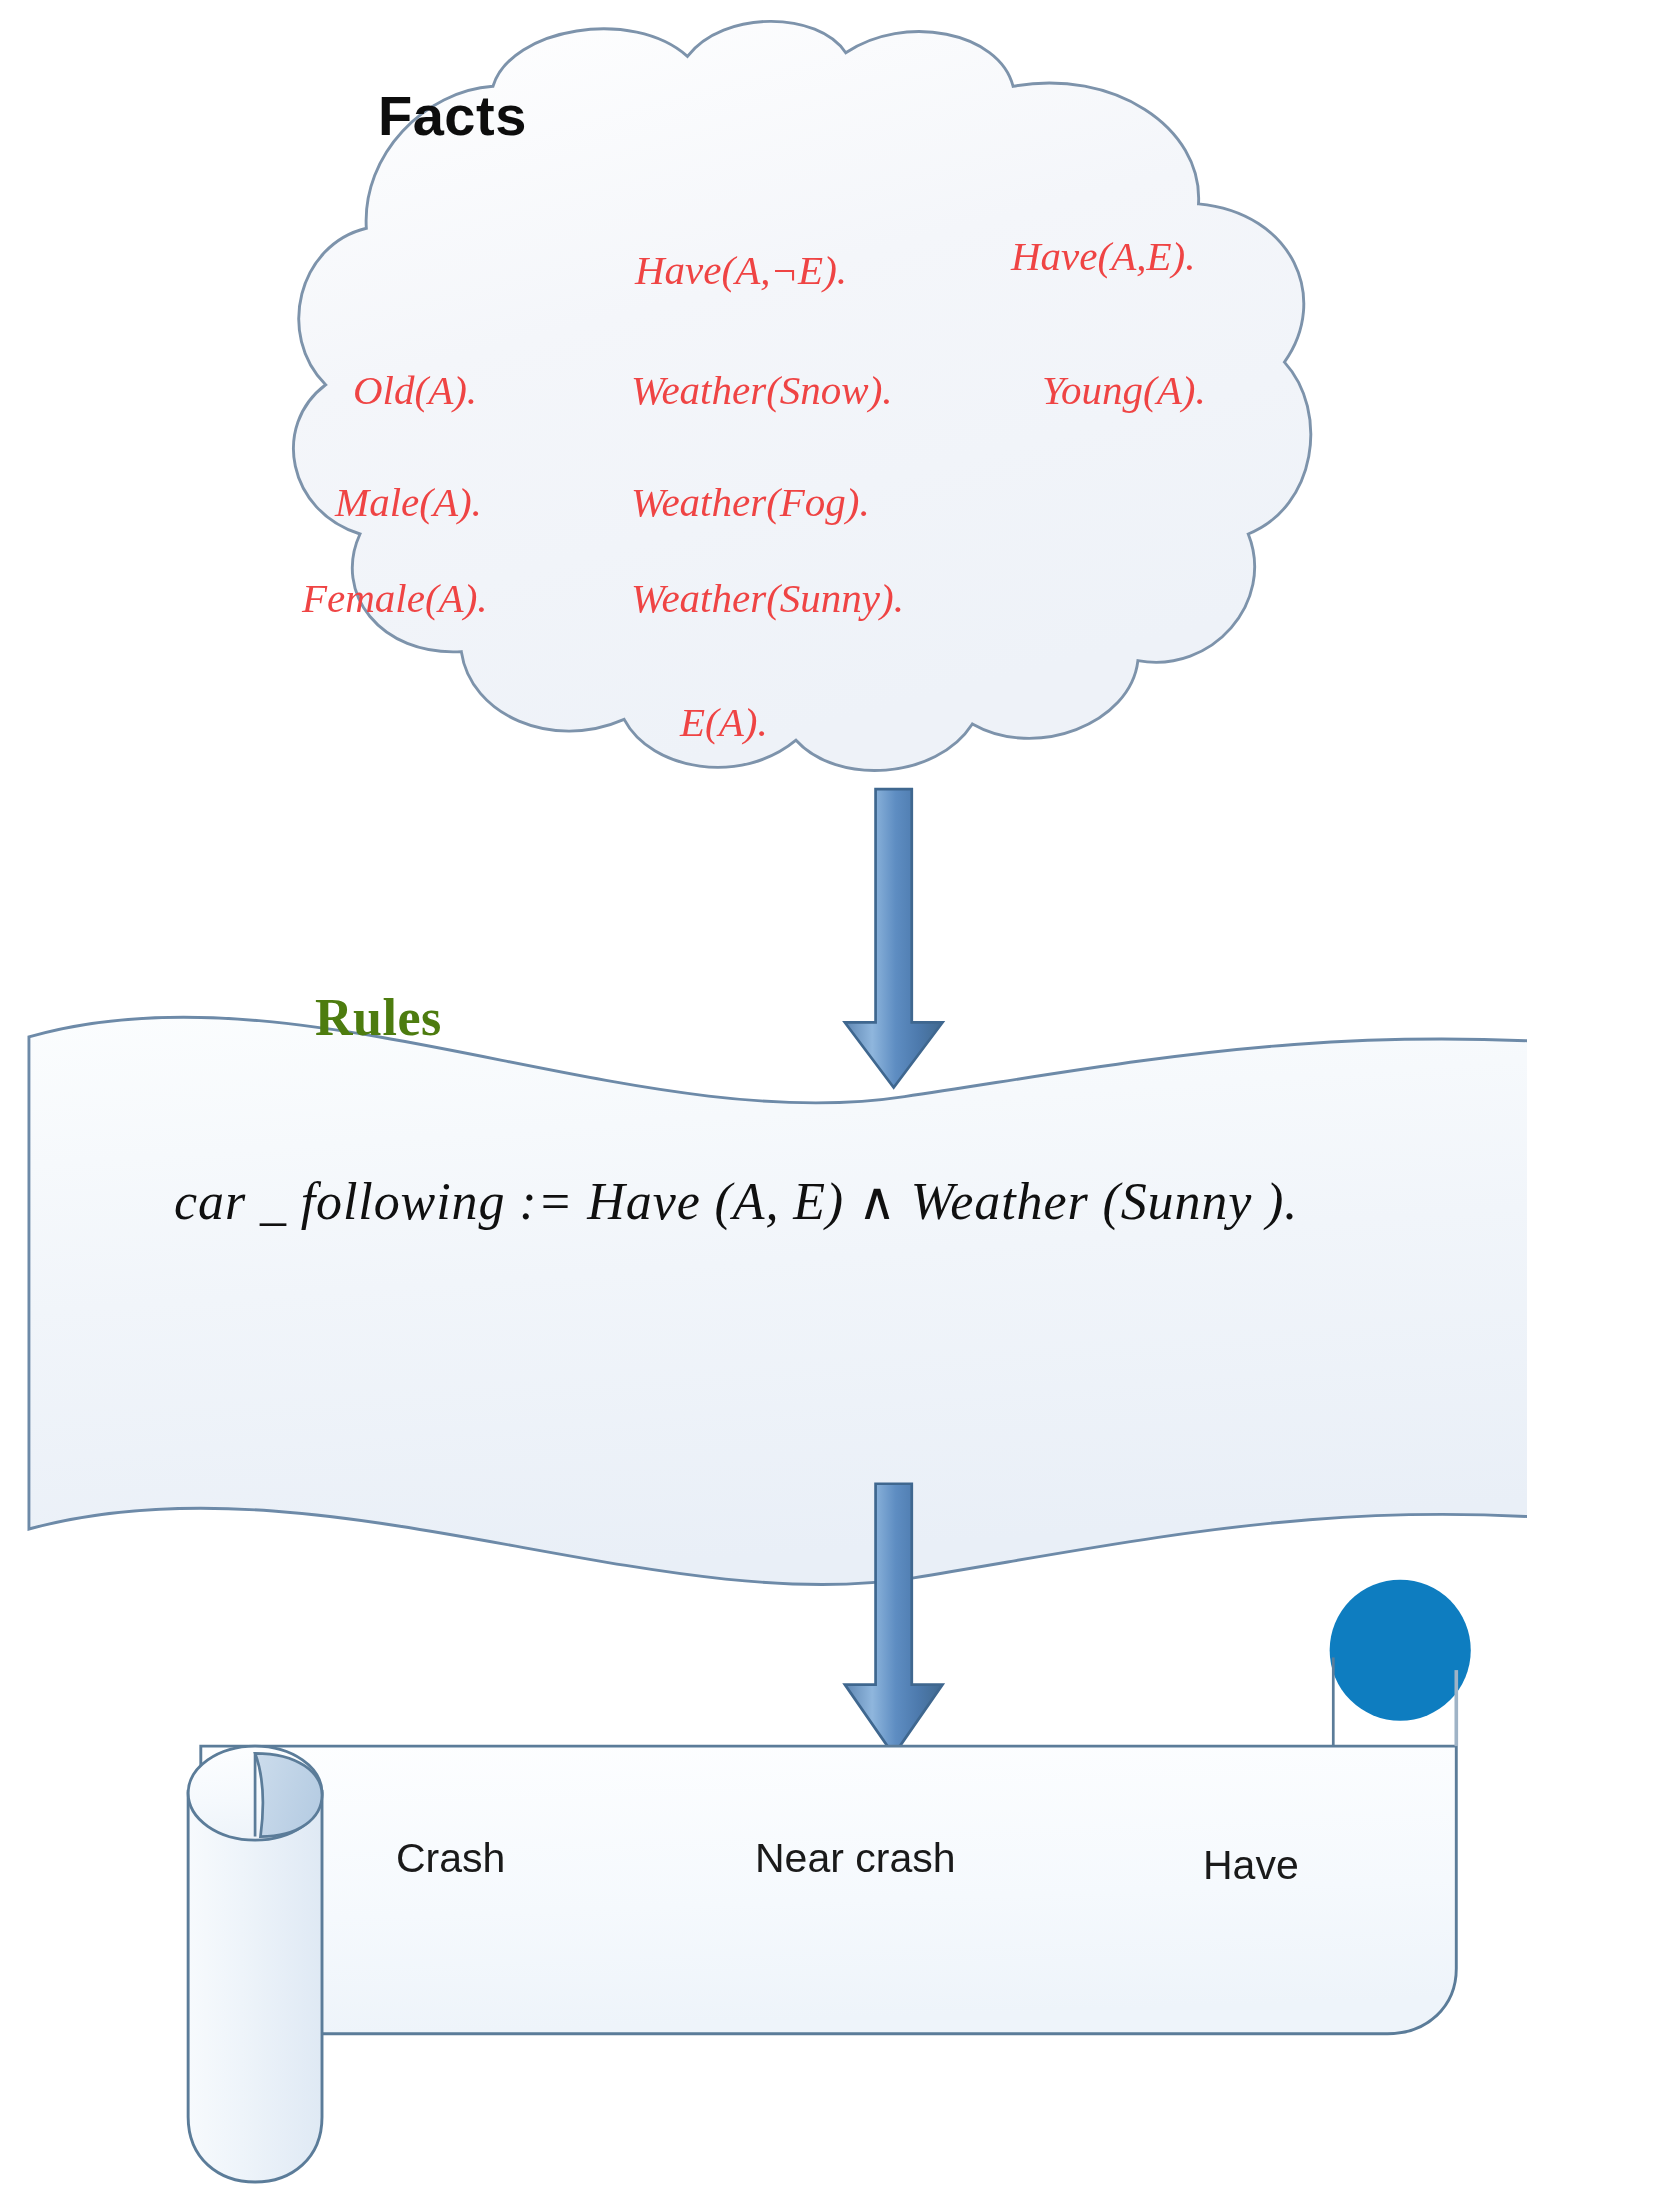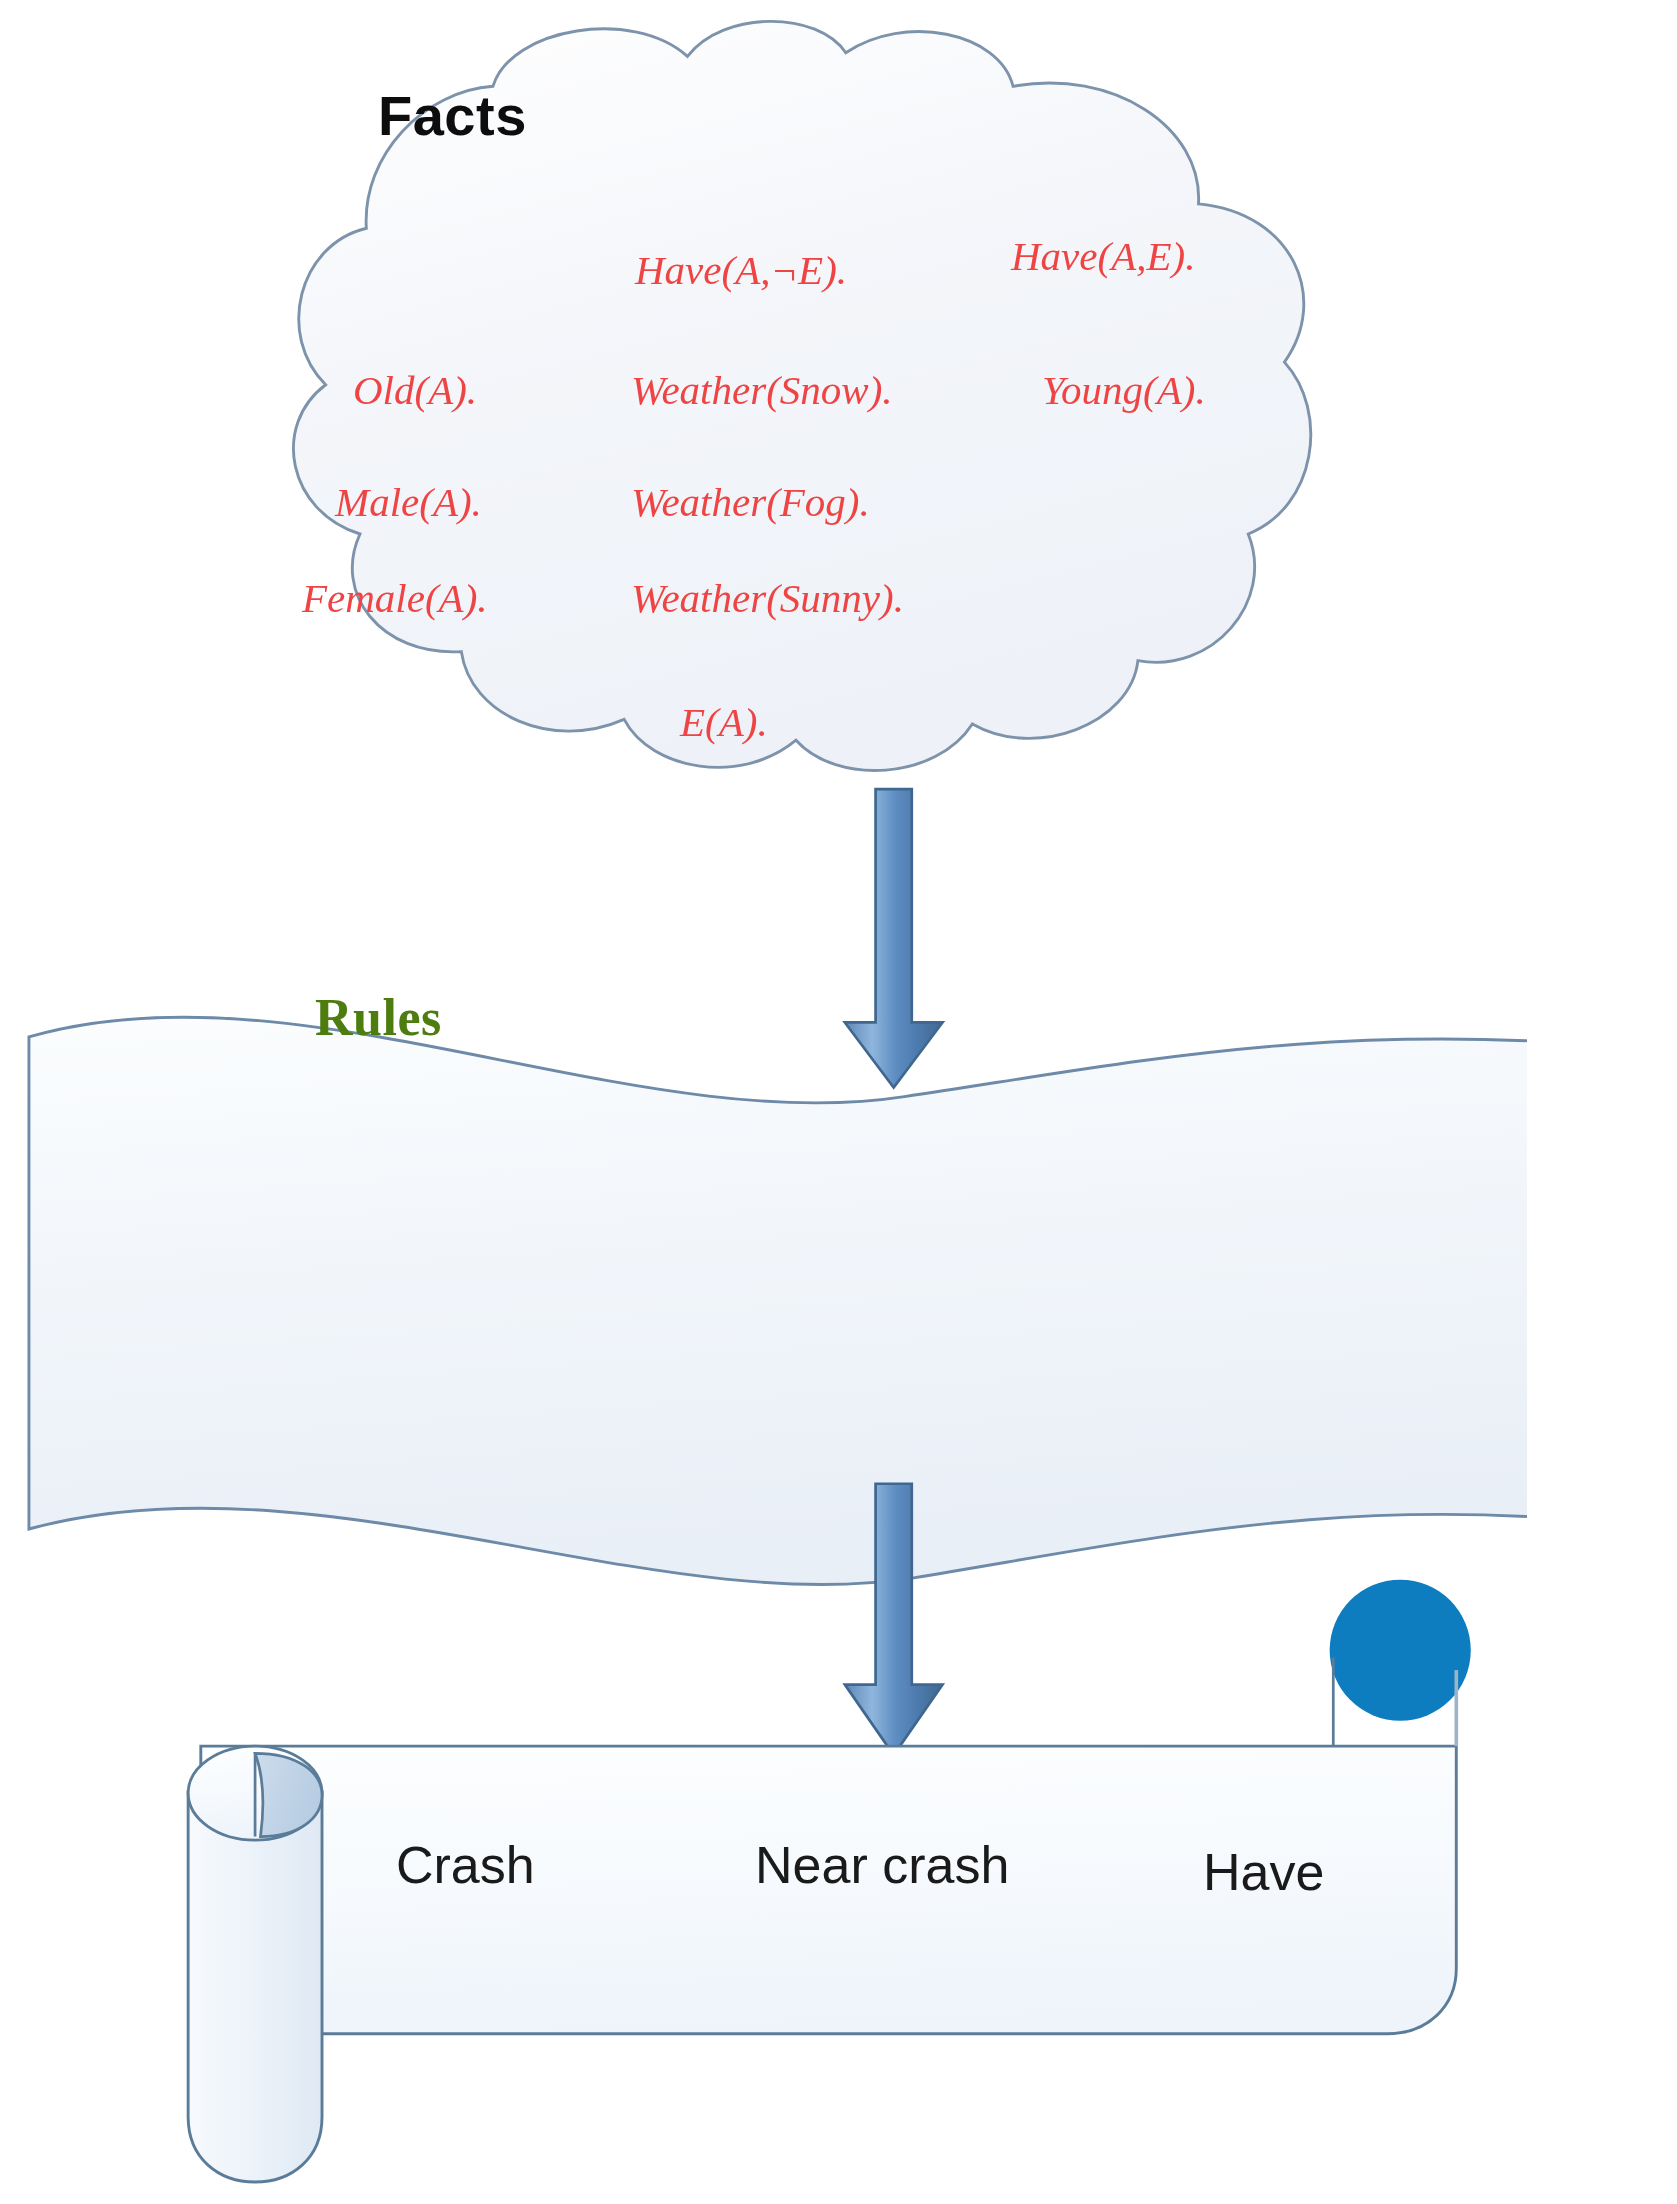--- a/index.html
+++ b/index.html
@@ -54,21 +54,21 @@
   }
   .rule-text {
     font-family: "Liberation Serif", "DejaVu Serif", serif;
     font-style: italic;
     font-size: 52px;
     color: #101010;
     letter-spacing: 0.9px;
   }
   .outcome {
     font-family: "Liberation Sans", sans-serif;
-    font-size: 52px;
+    font-size: 41px;
     color: #1a1a1a;
   }
 </style>
 </head>
 <body>
 
 <div id="page">
 
   <svg class="svg-layer" viewBox="0 0 1854 2437" xmlns="http://www.w3.org/2000/svg">
     <defs>
@@ -197,19 +197,20 @@
   <div class="txt fact" style="left:335px; top:478px;">Male(A).</div>
   <div class="txt fact" style="left:631px; top:478px;">Weather(Fog).</div>
 
   <div class="txt fact" style="left:302px; top:574px;">Female(A).</div>
   <div class="txt fact" style="left:631px; top:574px;">Weather(Sunny).</div>
 
   <div class="txt fact" style="left:680px; top:698px;">E(A).</div>
 
   <div class="txt rules-title" style="left:315px; top:988px;">Rules</div>
 
+  <div class="txt rule-text" style="left:174px; top:1171px;">car _ following  := Have (A, E) ∧ Weather (Sunny ).</div>
 
   <div class="txt outcome" style="left:396px; top:1835px;">Crash</div>
   <div class="txt outcome" style="left:735px; top:1835px;margin-left:20px;">Near crash</div>
   <div class="txt outcome" style="left:1203px; top:1842px;">Have</div>
 
 </div>
 
 
 </body></html>

